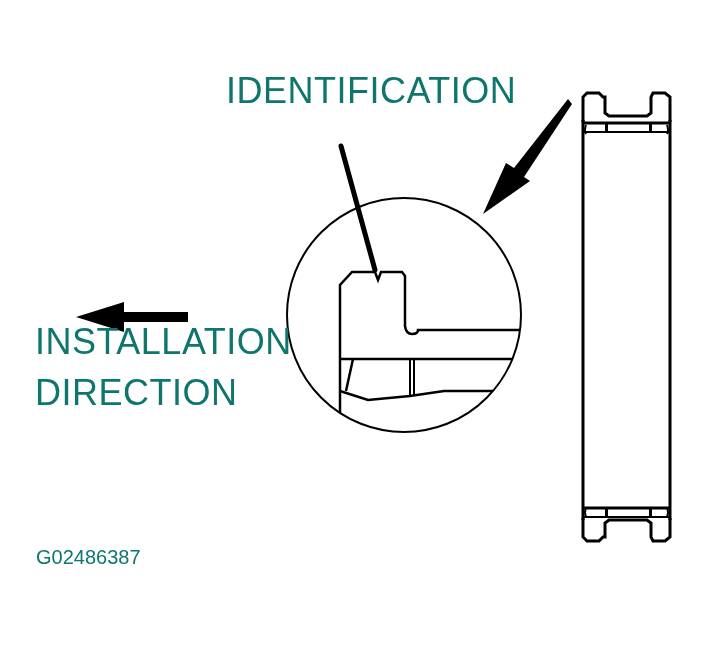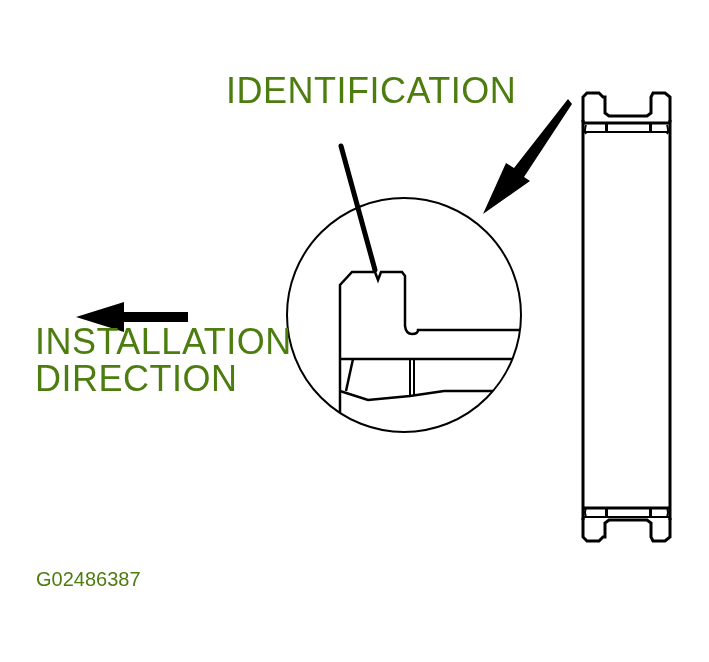--- a/index.html
+++ b/index.html
@@ -17,21 +17,21 @@
     #canvas {
       position: absolute;
       left: 0;
       top: 0;
       width: 709px;
       height: 662px;
     }
     .label {
       position: absolute;
       font-family: "Liberation Sans", sans-serif;
-      color: #4d7c0f;
+      color: #0f766e;
       line-height: 1;
       white-space: nowrap;
       letter-spacing: 0.5px;
     }
     .big {
       font-size: 36px;
     }
     .small {
       font-size: 20px;
       letter-spacing: 0;
@@ -96,16 +96,16 @@
     <path d="M583,518 L583,537 L587,541 L599,541 L603,537 L605,537 L605,523 L609,520 L647,520 L651,523 L651,537 L653,541 L665,541 L670,537 L670,518"></path>
   </g>
 </svg>
 
 <div class="label big" style="left:226px; top:73px;">
   <div>IDENTIFICATION</div>
 </div>
 
 <div class="label big" style="left:35px; top:324px;">
   <div>INSTALLATION</div>
-  <div style="margin-top:1px;">DIRECTION</div>
+  <div style="margin-top:15px;">DIRECTION</div>
 </div>
 
-<div class="label small" style="left:36px; top:569px;">G02486387</div>
+<div class="label small" style="left:36px; top:547px;">G02486387</div>
 
 </body></html>

